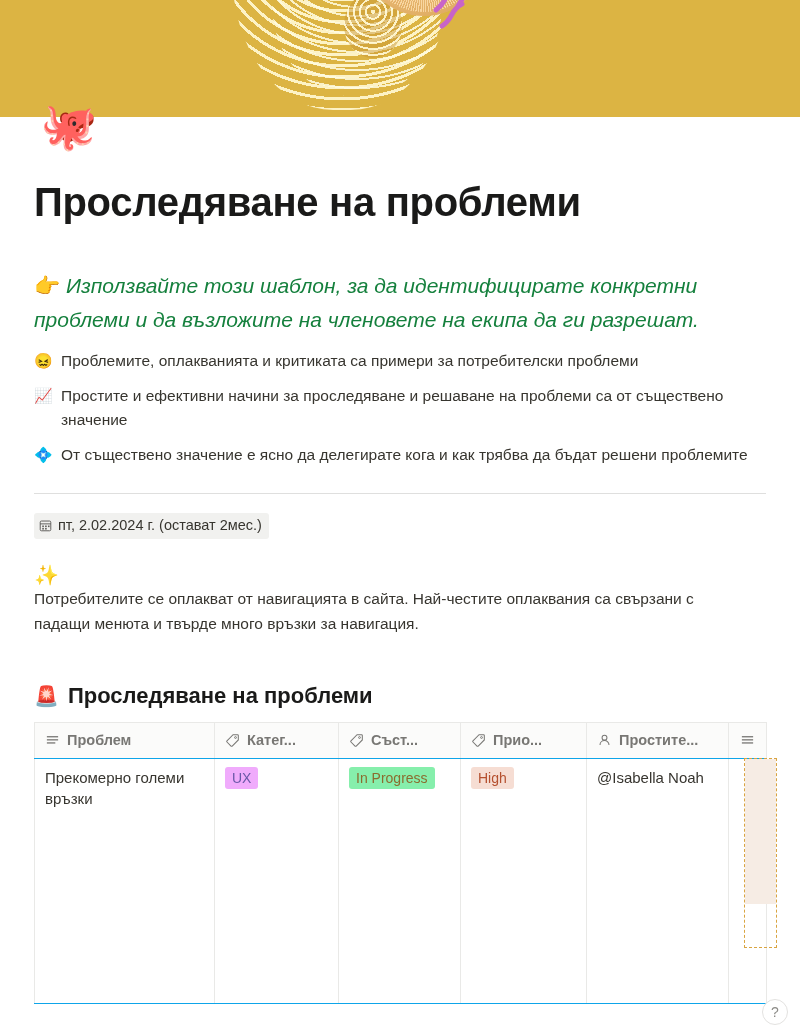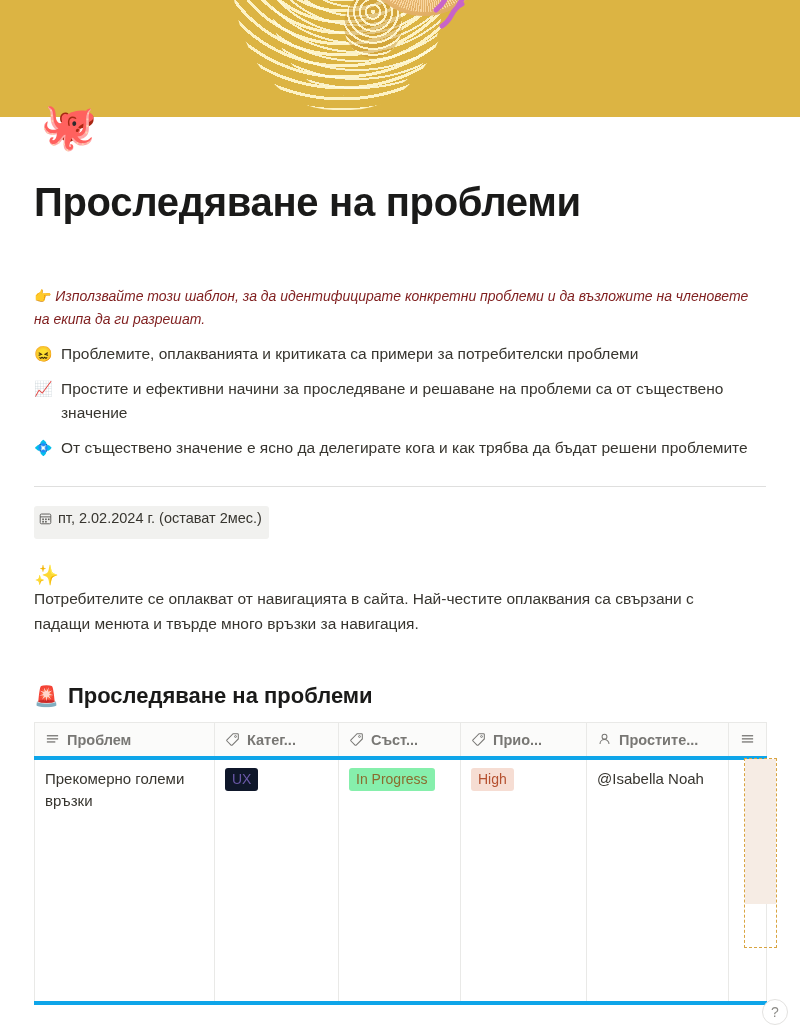--- a/index.html
+++ b/index.html
@@ -98,24 +98,24 @@
   .page-title {
     margin-top: 62px;
     font-size: 40px;
     font-weight: bold;
     color: #1a1a19;
     letter-spacing: -0.3px;
     line-height: 1.15;
   }
 
   .callout-italic {
-    margin-top: 60px;
-    font-size: 14px;
+    margin-top: 44px;
+    font-size: 21px;
     font-style: italic;
-    color: #7f1d1d;
+    color: #15803d;
     line-height: 1.62;
     max-width: 730px;
   }
   .callout-italic .em { font-style: normal; }
 
   .muted-line {
     margin-top: 12px;
     font-size: 15.5px;
     color: #9b9a97;
     line-height: 1.6;
@@ -143,21 +143,21 @@
     height: 1px;
     background: #37352f29;
     border: 0;
   }
 
   .date-pill {
     display: inline-flex;
     align-items: center;
     gap: 6px;
     margin-top: 19px;
-    padding: 3px 7px 11px 5px;
+    padding: 3px 7px 4px 5px;
     background: #f1f1ef;
     border-radius: 3px;
     font-size: 14.5px;
     color: #37352f;
     line-height: 1.3;
   }
   .date-pill svg { display: block; }
 
   .h2 {
     display: flex;
@@ -193,21 +193,21 @@
     margin-top: 13px;
     position: relative;
   }
   table.db {
     border-collapse: collapse;
     table-layout: fixed;
     width: 732px;
   }
   table.db th, table.db td {
     border-top: 1px solid #e9e9e7;
-    border-bottom: 4px solid #0ea5e9;
+    border-bottom: 1px solid #0ea5e9;
     border-right: 1px solid #e9e9e7;
     text-align: left;
     vertical-align: top;
     padding: 8px 10px;
     font-weight: normal;
   }
   table.db th:first-child, table.db td:first-child {
     border-left: 1px solid #e9e9e7;
   }
   table.db thead th {
@@ -419,21 +419,21 @@
                 <line x1="2" y1="10.6" x2="14" y2="10.6" stroke="#787774" stroke-width="1.4"></line>
               </svg>
             </div>
           </th>
         </tr>
       </thead>
       <tbody>
         <tr>
           <td class="cell r1">Прекомерно големи връзки</td>
           <td class="cell r1">
-            <span class="tag" id="tag-0-cat" style="background: #0f172a; color: rgb(106, 88, 168);">UX</span>
+            <span class="tag" id="tag-0-cat" style="background: #f0abfc; color: rgb(106, 88, 168);">UX</span>
           </td>
           <td class="cell r1">
             <span class="tag" id="tag-0-st" style="background: #86efac; color: rgb(138, 109, 47);">In Progress</span>
           </td>
           <td class="cell r1">
             <span class="tag" id="tag-0-pr" style="background: rgb(246, 221, 211); color: rgb(181, 80, 47);">High</span>
           </td>
           <td class="cell r1">
             <span class="owner">@Isabella Noah</span>
           </td>

